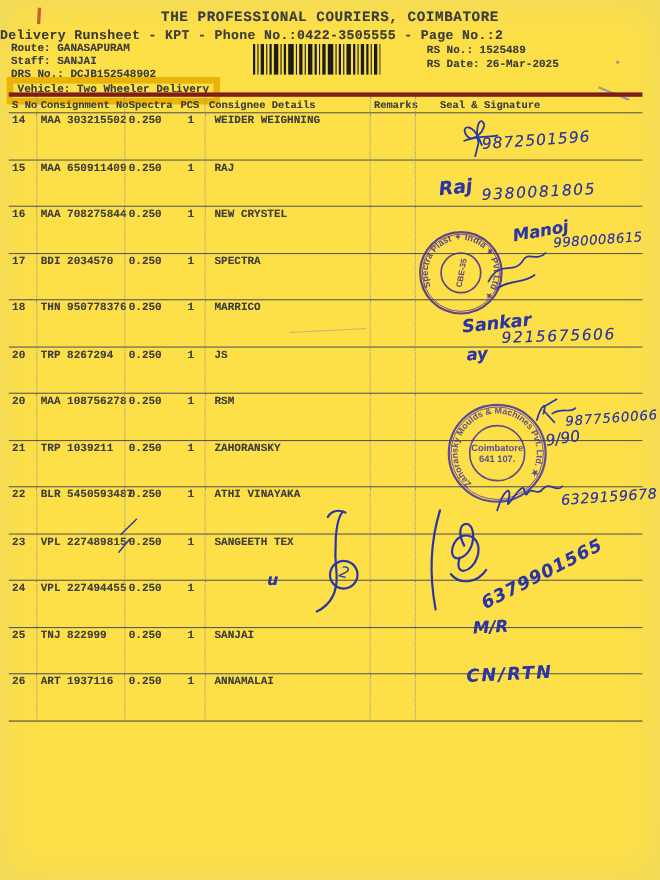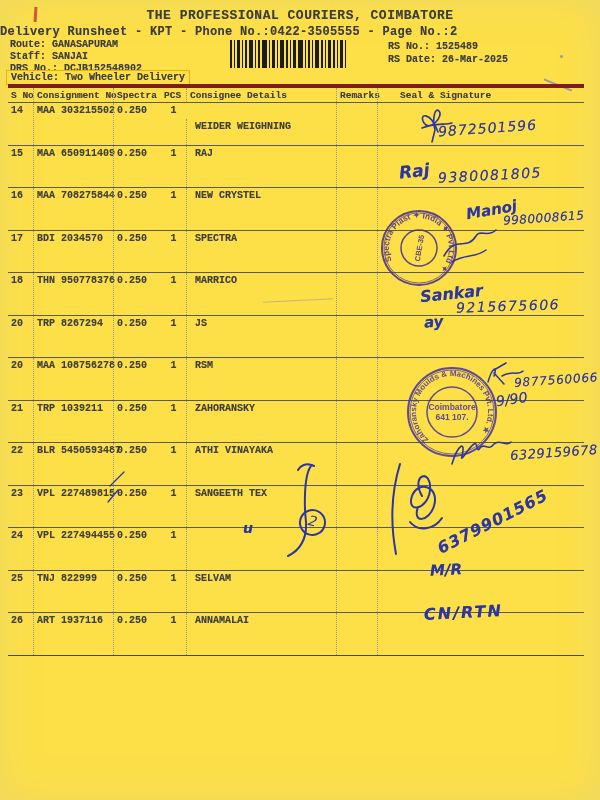--- a/index.html
+++ b/index.html
@@ -3,21 +3,21 @@
 <meta charset="utf-8">
 <style>
   html,body{margin:0;padding:0;}
   body{width:600px;height:800px;background:#e8e8e6;font-family:"Liberation Mono","DejaVu Sans Mono",monospace;}
   .page{position:relative;width:600px;height:800px;background:#fde047;overflow:hidden;
         box-shadow:inset 0 0 40px rgba(190,190,185,.25);}
   .print{color:#3d3d3d;text-shadow:0 0 .5px rgba(40,40,40,.4);}
   .title{position:absolute;top:8px;left:0;width:600px;text-align:center;font-weight:bold;font-size:13px;letter-spacing:.5px;}
   .subtitle{position:absolute;top:25px;left:0;width:600px;text-align:left;font-weight:bold;font-size:12px;letter-spacing:.3px;}
   .metaline{position:absolute;font-size:10px;font-weight:bold;white-space:pre;}
-  .vehiclebox{position:absolute;left:6px;top:70px;border:1px solid #eab308;padding:1px 4px;font-size:10px;font-weight:bold;}
+  .vehiclebox{position:absolute;left:6px;top:70px;border:6px solid #eab308;padding:1px 4px;font-size:10px;font-weight:bold;}
   .rsline{position:absolute;font-size:10px;font-weight:bold;margin-left:28px;}
   
   .tbl{position:absolute;left:8px;top:84px;width:576px;border-top:4px solid #7f1d1d;}
   .tr{display:grid;grid-template-columns:25px 80px 48px 25px 150px 41px 1fr;border-bottom:1px solid #5a5a5a;}
   .tr.hdr{height:14px;}
   .tr.row{height:41.5px;}
   .td{font-size:10px;font-weight:bold;color:#3e3e3e;text-shadow:0 0 .5px rgba(40,40,40,.35);
       padding:2px 0 0 3px;border-left:1px dotted #979797;overflow:visible;white-space:nowrap;}
   .td.nob{border-left:none;}
   .tr .td:nth-child(1){border-left:none;}
@@ -98,21 +98,21 @@
       <div class="td">Consignee Details</div>
       <div class="td">Remarks</div>
       <div class="td" style="padding-left:22px;">Seal &amp; Signature</div>
     </div>
 
     <div class="tr row">
       <div class="td">14</div>
       <div class="td">MAA 303215502</div>
       <div class="td">0.250</div>
       <div class="td nob center">1</div>
-      <div class="td" style="padding-left:8px;margin-top:16px;">WEIDER WEIGHNING</div>
+      <div class="td" style="padding-left:8px;">WEIDER WEIGHNING</div>
       <div class="td"></div>
       <div class="td"></div>
     </div>
     <div class="tr row">
       <div class="td">15</div>
       <div class="td">MAA 650911409</div>
       <div class="td">0.250</div>
       <div class="td nob center">1</div>
       <div class="td" style="padding-left:8px;">RAJ</div>
       <div class="td"></div>
@@ -197,21 +197,21 @@
       <div class="td nob center">1</div>
       <div class="td" style="padding-left:8px;"></div>
       <div class="td"></div>
       <div class="td"></div>
     </div>
     <div class="tr row">
       <div class="td">25</div>
       <div class="td">TNJ 822999</div>
       <div class="td">0.250</div>
       <div class="td nob center">1</div>
-      <div class="td" style="padding-left:8px;">SELVAM</div>
+      <div class="td" style="padding-left:8px;">SANJAI</div>
       <div class="td"></div>
       <div class="td"></div>
     </div>
     <div class="tr row tbl-bottom">
       <div class="td">26</div>
       <div class="td">ART 1937116</div>
       <div class="td">0.250</div>
       <div class="td nob center">1</div>
       <div class="td" style="padding-left:8px;">ANNAMALAI</div>
       <div class="td"></div>

